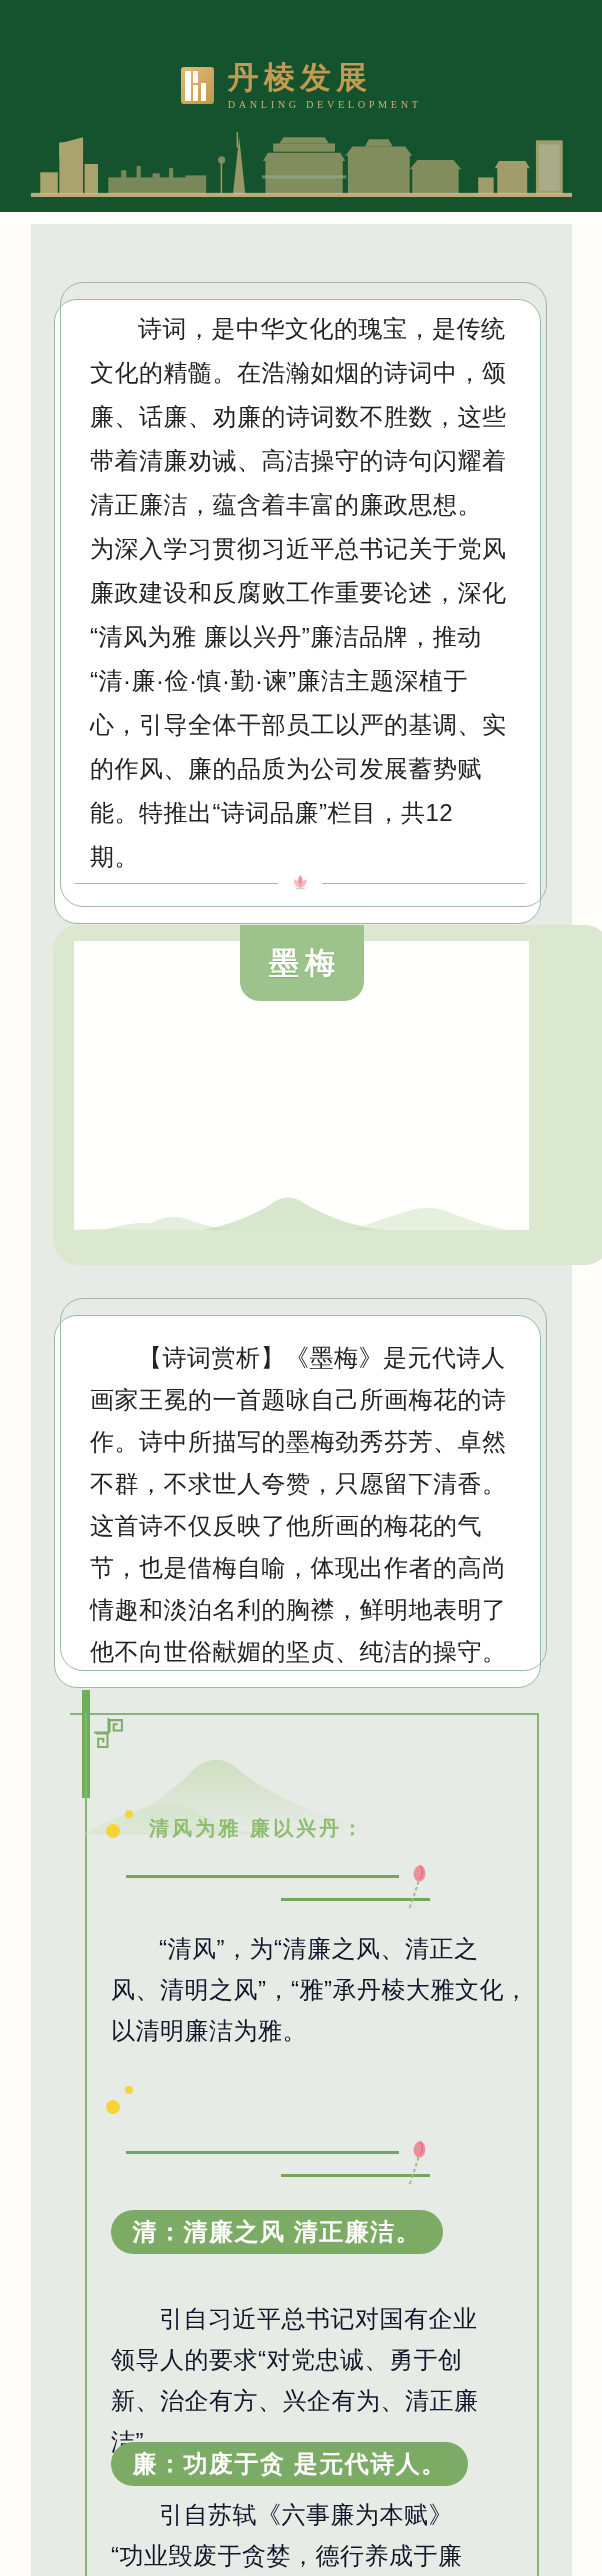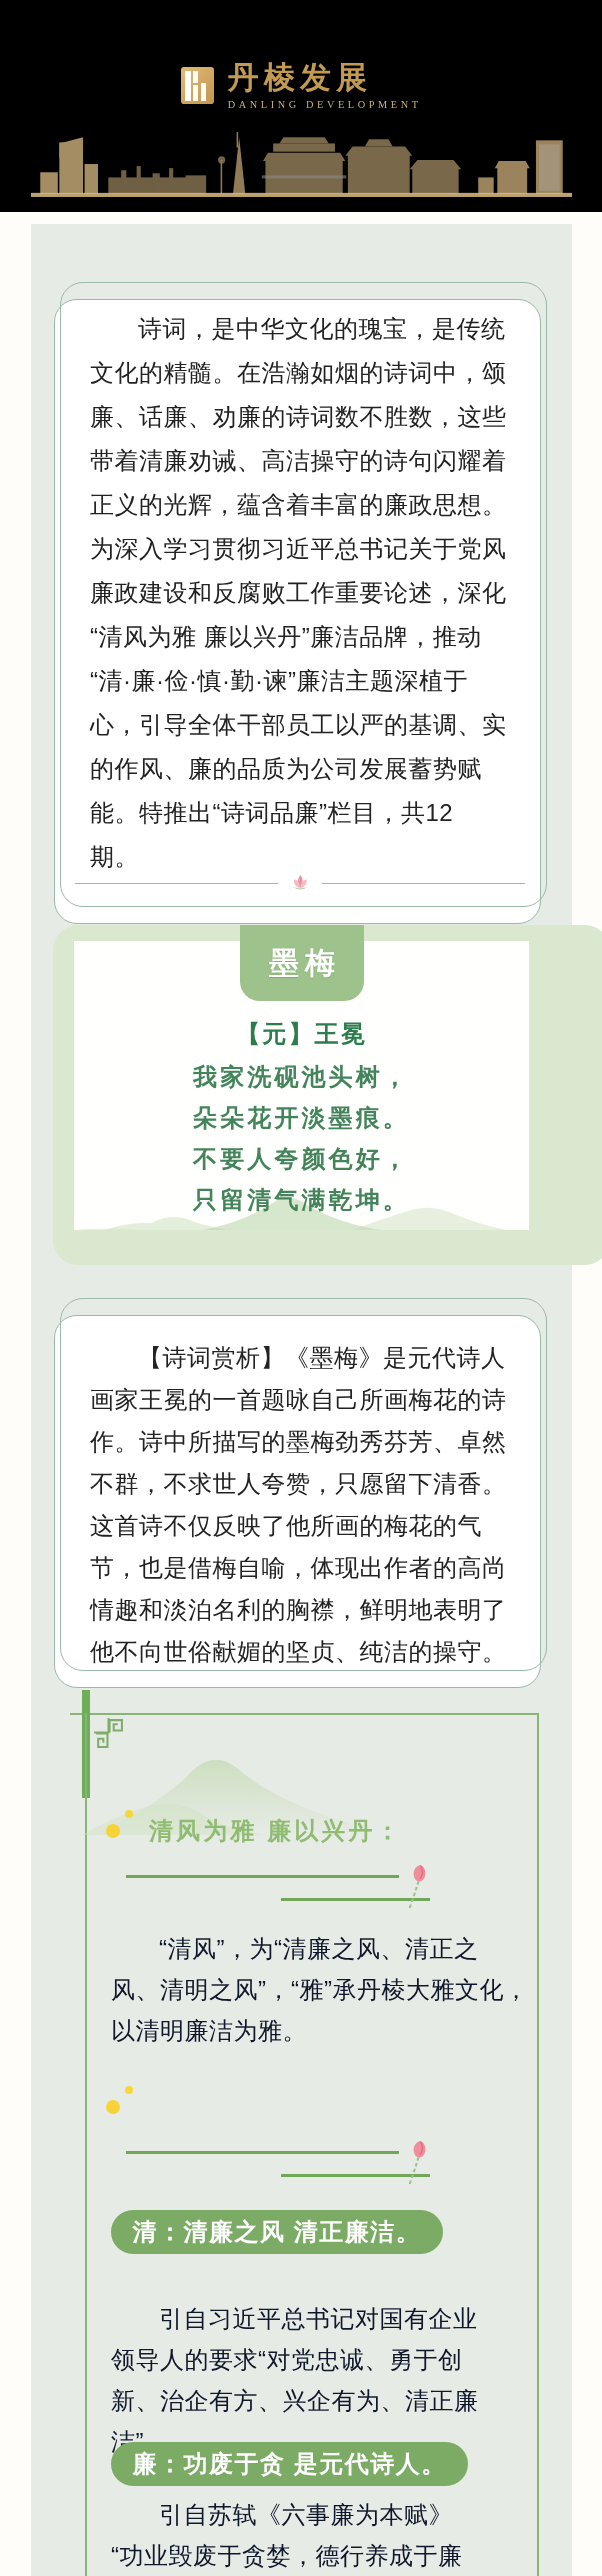--- a/index.html
+++ b/index.html
@@ -1,19 +1,19 @@
 <!DOCTYPE html>
 <html style="font-size:8.2px"><head>
 <meta charset="utf-8">
 <style>
   html,body{margin:0;padding:0;background:#ffffff;}
   #page{position:relative;width:603px;height:3534px;background:#fffdf9;overflow:hidden;
         font-family:"Liberation Sans","DejaVu Sans",sans-serif;}
   
-  #header{position:absolute;left:0;top:0;width:603px;height:212px;background:#000000;}
+  #header{position:absolute;left:0;top:0;width:603px;height:212px;background:#14532d;}
   .logo-row{position:absolute;left:0;top:61px;width:603px;text-align:center;}
   .logo-inner{display:inline-flex;align-items:center;gap:13.4px;}
   .logo-mark{width:33px;height:37px;border-radius:3.1px;background:linear-gradient(135deg,#e0bc79,#c3954a);
              display:flex;gap:2.6px;padding:3.6px 4.1px;box-sizing:border-box;}
   .logo-mark i{display:block;width:5.2px;background:#fffdf8;border-radius:0.5px;}
   .logo-mark .c1{height:100%;}
   .logo-mark .c2{height:58%;align-self:flex-end;}
   .logo-mark .c3{height:100%;background:linear-gradient(#fffdf8 40%, transparent 40%, transparent 48%, #fffdf8 48%);}
   .logo-text{text-align:left;}
   .logo-title{font-family:"Liberation Serif","DejaVu Serif",serif;font-size:31px;font-weight:700;
@@ -55,21 +55,21 @@
   .frame{position:absolute;background:#88b576;}
   #fr-topline{left:70px;top:1713px;width:469px;height:1.5px;}
   #fr-leftbar{left:82px;top:1690px;width:7.7px;height:108px;background:#6fae58;}
   #fr-leftthin{left:85px;top:1713px;width:1.5px;height:1693px;}
   #fr-rightthin{left:537px;top:1713px;width:1.5px;height:1671px;}
   .fret{position:absolute;width:30px;height:32px;}
   #fret-top{left:93px;top:1717px;}
   .mtn{position:absolute;}
   #mtn-top{left:82px;top:1732px;width:289px;height:103px;}
   
-  .ghead{position:absolute;font-size:24px;font-weight:700;color:#8fbc70;letter-spacing:3.1px;}
+  .ghead{position:absolute;font-size:20px;font-weight:700;color:#8fbc70;letter-spacing:3.1px;}
   #head1{left:149px;top:1815px;}
   #head2{left:149px;top:2090px;}
   .dot{position:absolute;border-radius:50%;background:#f6d53d;}
   .dot.small{width:7.7px;height:7.7px;}
   .dot.big{width:14.4px;height:14.4px;background:#f7d337;}
   #d1a{left:125px;top:1810px;} #d1b{left:106px;top:1824px;}
   #d2a{left:125px;top:2086px;} #d2b{left:106px;top:2100px;}
   .uline{position:absolute;height:2.6px;background:#72a65a;}
   #u1a{left:126px;top:1875px;width:273px;} #u1b{left:281px;top:1898px;width:149px;}
   #u2a{left:126px;top:2151px;width:273px;} #u2b{left:281px;top:2174px;width:149px;}
@@ -152,21 +152,21 @@
 
   <div id="canvas"></div>
 
   <div class="dcard">
     <div class="b2" id="card1-b2"></div>
     <div class="b1" id="card1-b1"></div>
     <div class="cardtext" id="card1-text">诗词，是中华文化的瑰宝，是传统
 文化的精髓。在浩瀚如烟的诗词中，颂
 廉、话廉、劝廉的诗词数不胜数，这些
 带着清廉劝诫、高洁操守的诗句闪耀着
-正义的光辉，蕴含着丰富的廉政思想。
+清正廉洁，蕴含着丰富的廉政思想。
 为深入学习贯彻习近平总书记关于党风
 廉政建设和反腐败工作重要论述，深化
 “清风为雅 廉以兴丹”廉洁品牌，推动
 “清·廉·俭·慎·勤·谏”廉洁主题深植于
 心，引导全体干部员工以严的基调、实
 的作风、廉的品质为公司发展蓄势赋
 能。特推出“诗词品廉”栏目，共12
 期。</div>
     <div id="card1-divider">
       <div class="dl"></div>
@@ -185,25 +185,20 @@
       <svg id="poem-mts" viewBox="0 0 884 95" preserveAspectRatio="none">
         <path d="M60 95 Q110 78 150 82 Q190 60 230 78 Q260 88 300 95 Z" fill="#c2d9b2" opacity=".45"></path>
         <path d="M250 95 Q330 80 390 40 Q420 22 450 45 Q520 85 600 95 Z" fill="#b7d3a6" opacity=".55"></path>
         <path d="M540 95 Q610 70 660 55 Q700 45 740 65 Q790 85 840 95 Z" fill="#c2d9b2" opacity=".4"></path>
         <path d="M0 95 Q60 90 120 95 Z" fill="#cfe2c2" opacity=".5"></path>
       </svg>
     </div>
     <div id="poem-tab">
       <span>墨梅</span>
     </div>
-    <div id="poem-author">【元】王冕</div>
-    <div id="poem-lines">我家洗砚池头树，
-朵朵花开淡墨痕。
-不要人夸颜色好，
-只留清气满乾坤。</div>
   </div>
 
   <div class="dcard">
     <div class="b2" id="card2-b2"></div>
     <div class="b1" id="card2-b1"></div>
     <div class="cardtext" id="card2-text">【诗词赏析】《墨梅》是元代诗人
 画家王冕的一首题咏自己所画梅花的诗
 作。诗中所描写的墨梅劲秀芬芳、卓然
 不群，不求世人夸赞，只愿留下清香。
 这首诗不仅反映了他所画的梅花的气

